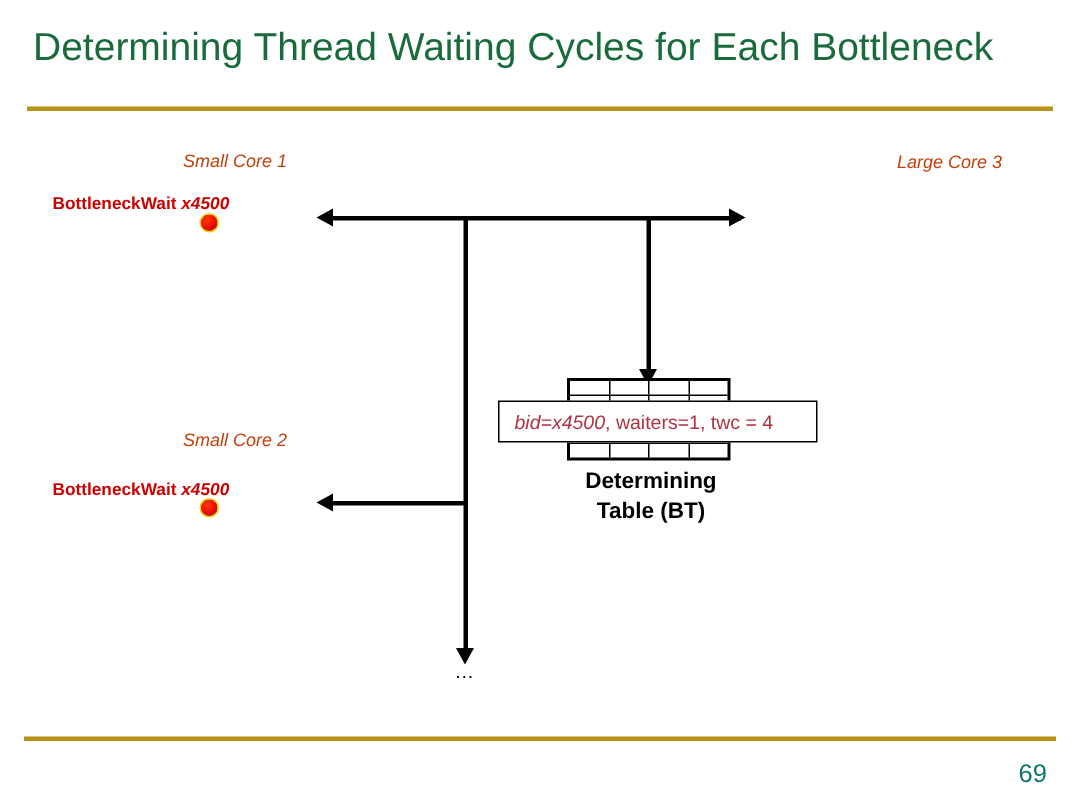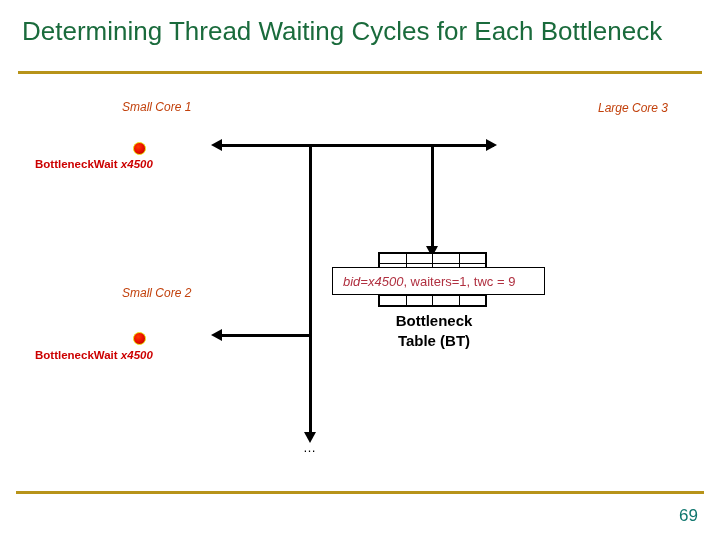--- a/index.html
+++ b/index.html
@@ -68,21 +68,20 @@
   #core-label-small1 { left: 122px; top: 100px; }
   #core-label-small2 { left: 122px; top: 286px; }
   #core-label-large0 { left: 598px; top: 101px; }
 
   .bw-label {
     position: absolute;
     font-size: 11.5px;
     font-weight: bold;
     color: #cc0000;
     white-space: nowrap;
-    margin-top: 28px;
   }
   .bw-label .hexid { font-style: italic; }
   #bw-label-1 { left: 35px; top: 130px; }
   #bw-label-2 { left: 35px; top: 321px; }
 
   .red-dot {
     position: absolute;
     width: 13px;
     height: 13px;
     border-radius: 50%;
@@ -263,20 +262,20 @@
       <div class="bt-cell"></div>
       <div class="bt-cell"></div>
     </div>
     <div class="bt-row">
       <div class="bt-cell"></div>
       <div class="bt-cell"></div>
       <div class="bt-cell"></div>
       <div class="bt-cell"></div>
     </div>
   </div>
-<div id="bt-caption"><span>Bottleneck</span><br><span>Table (BT)</span></div>
+<div id="bt-caption"><span>Determining</span><br><span>Table (BT)</span></div>
 
 <div id="bt-callout">
-  <span id="bt-callout-text"><span class="bid">bid=x4500</span><span>, waiters=1, twc = 9</span></span>
+  <span id="bt-callout-text"><span class="bid">bid=x4500</span><span>, waiters=1, twc = 4</span></span>
 </div>
 
 <div id="footer-rule"></div>
 <div id="page-number">69</div>
 
 </body></html>

